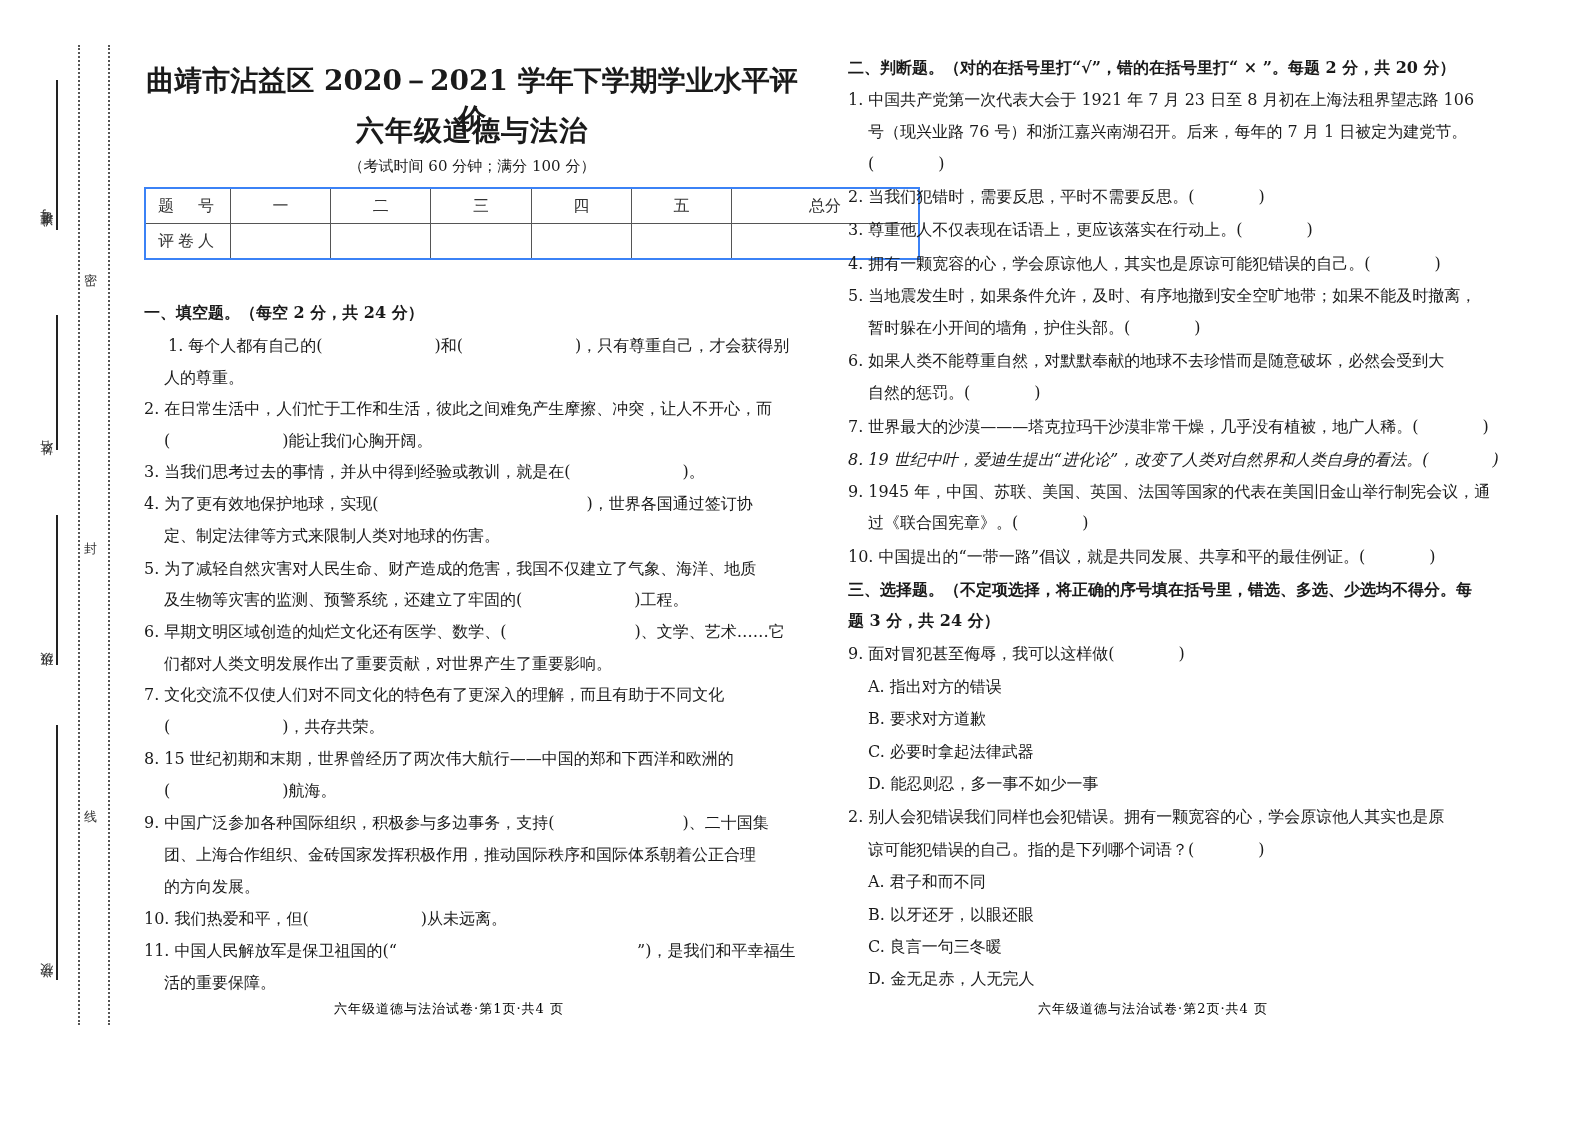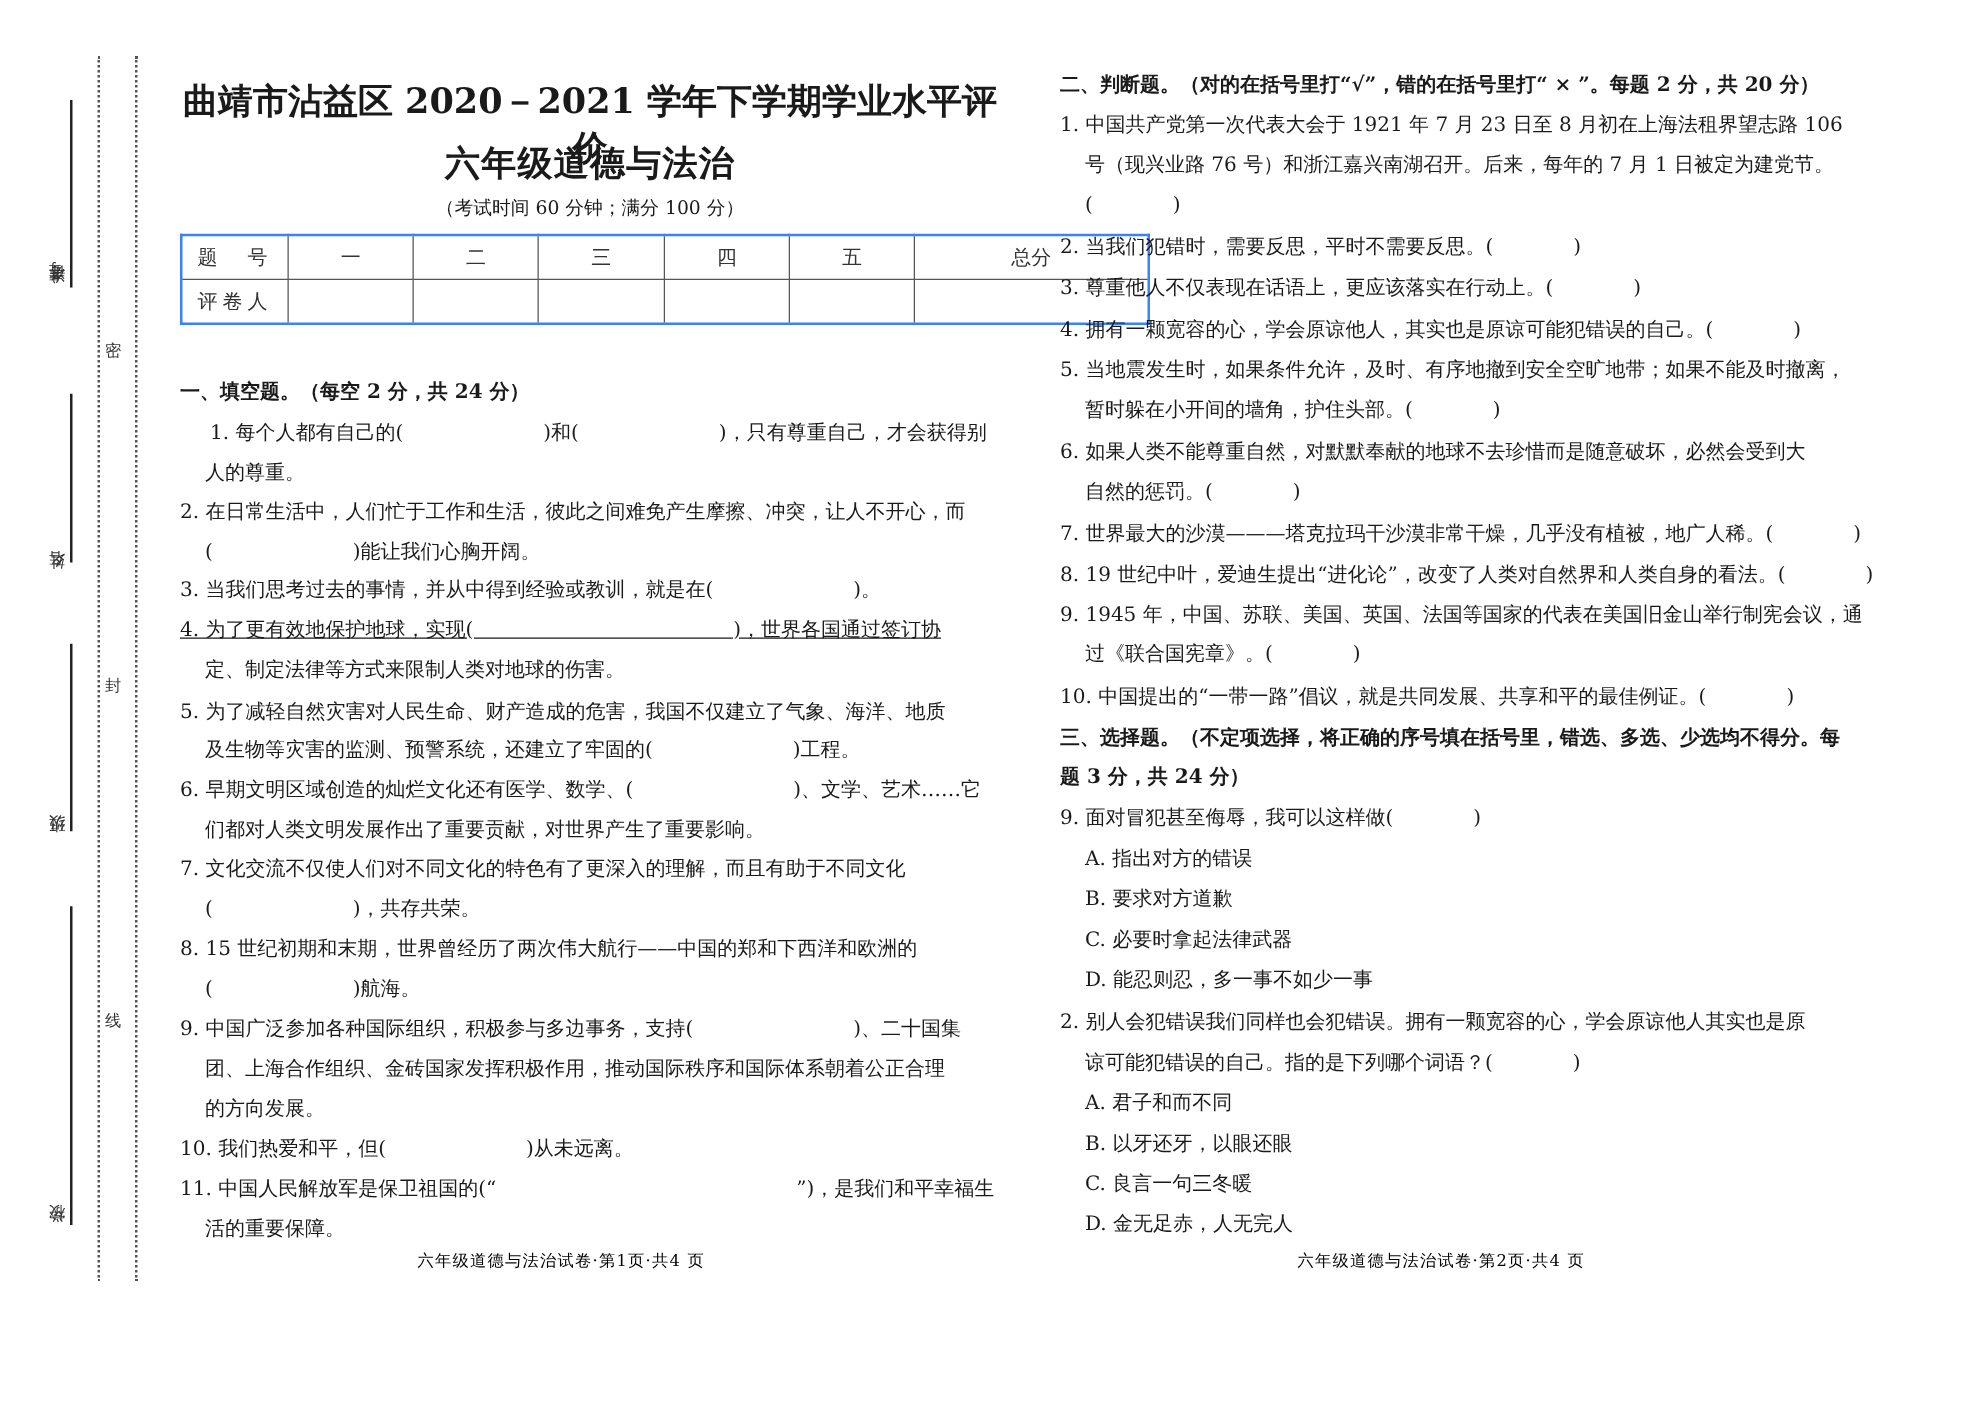--- a/index.html
+++ b/index.html
@@ -77,21 +77,21 @@
     </tr>
   </tbody>
     </table>
 
   <div class="line section" style="top:303px;">一、填空题。（每空 2 分，共 24 分）</div>
   <div class="line" style="top:336px;margin-left:24px;">1. 每个人都有自己的(　　　　　　　)和(　　　　　　　)，只有尊重自己，才会获得别</div>
   <div class="line indent" style="top:368px;">人的尊重。</div>
   <div class="line" style="top:399px;">2. 在日常生活中，人们忙于工作和生活，彼此之间难免产生摩擦、冲突，让人不开心，而</div>
   <div class="line indent" style="top:431px;">(　　　　　　　)能让我们心胸开阔。</div>
   <div class="line" style="top:462px;">3. 当我们思考过去的事情，并从中得到经验或教训，就是在(　　　　　　　)。</div>
-  <div class="line" style="top:494px;text-decoration:underline;">4. 为了更有效地保护地球，实现(　　　　　　　　　　　　　)，世界各国通过签订协</div>
+  <div class="line" style="top:494px;">4. 为了更有效地保护地球，实现(　　　　　　　　　　　　　)，世界各国通过签订协</div>
   <div class="line indent" style="top:526px;">定、制定法律等方式来限制人类对地球的伤害。</div>
   <div class="line" style="top:559px;">5. 为了减轻自然灾害对人民生命、财产造成的危害，我国不仅建立了气象、海洋、地质</div>
   <div class="line indent" style="top:590px;">及生物等灾害的监测、预警系统，还建立了牢固的(　　　　　　　)工程。</div>
   <div class="line" style="top:622px;">6. 早期文明区域创造的灿烂文化还有医学、数学、(　　　　　　　　)、文学、艺术……它</div>
   <div class="line indent" style="top:654px;">们都对人类文明发展作出了重要贡献，对世界产生了重要影响。</div>
   <div class="line" style="top:685px;">7. 文化交流不仅使人们对不同文化的特色有了更深入的理解，而且有助于不同文化</div>
   <div class="line indent" style="top:717px;">(　　　　　　　)，共存共荣。</div>
   <div class="line" style="top:749px;">8. 15 世纪初期和末期，世界曾经历了两次伟大航行——中国的郑和下西洋和欧洲的</div>
   <div class="line indent" style="top:781px;">(　　　　　　　)航海。</div>
   <div class="line" style="top:813px;">9. 中国广泛参加各种国际组织，积极参与多边事务，支持(　　　　　　　　)、二十国集</div>
@@ -110,21 +110,21 @@
   <div class="line indent" style="top:122px;">号（现兴业路 76 号）和浙江嘉兴南湖召开。后来，每年的 7 月 1 日被定为建党节。</div>
   <div class="line indent" style="top:154px;">(　　　　)</div>
   <div class="line" style="top:187px;">2. 当我们犯错时，需要反思，平时不需要反思。(　　　　)</div>
   <div class="line" style="top:220px;">3. 尊重他人不仅表现在话语上，更应该落实在行动上。(　　　　)</div>
   <div class="line" style="top:254px;">4. 拥有一颗宽容的心，学会原谅他人，其实也是原谅可能犯错误的自己。(　　　　)</div>
   <div class="line" style="top:286px;">5. 当地震发生时，如果条件允许，及时、有序地撤到安全空旷地带；如果不能及时撤离，</div>
   <div class="line indent" style="top:318px;">暂时躲在小开间的墙角，护住头部。(　　　　)</div>
   <div class="line" style="top:351px;">6. 如果人类不能尊重自然，对默默奉献的地球不去珍惜而是随意破坏，必然会受到大</div>
   <div class="line indent" style="top:383px;">自然的惩罚。(　　　　)</div>
   <div class="line" style="top:417px;">7. 世界最大的沙漠———塔克拉玛干沙漠非常干燥，几乎没有植被，地广人稀。(　　　　)</div>
-  <div class="line" style="top:450px;">8. 19 世纪中叶，爱迪生提出“进化论”，改变了人类对自然界和人类自身的看法。(　　　　)</div>
+  <div class="line" style="top:450px;font-style:italic;">8. 19 世纪中叶，爱迪生提出“进化论”，改变了人类对自然界和人类自身的看法。(　　　　)</div>
   <div class="line" style="top:482px;">9. 1945 年，中国、苏联、美国、英国、法国等国家的代表在美国旧金山举行制宪会议，通</div>
   <div class="line indent" style="top:513px;">过《联合国宪章》。(　　　　)</div>
   <div class="line" style="top:547px;">10. 中国提出的“一带一路”倡议，就是共同发展、共享和平的最佳例证。(　　　　)</div>
 
   <div class="line section" style="top:580px;">三、选择题。（不定项选择，将正确的序号填在括号里，错选、多选、少选均不得分。每</div>
   <div class="line section" style="top:611px;">题 3 分，共 24 分）</div>
   <div class="line" style="top:644px;">9. 面对冒犯甚至侮辱，我可以这样做(　　　　)</div>
   <div class="line indent" style="top:677px;">A. 指出对方的错误</div>
   <div class="line indent" style="top:709px;">B. 要求对方道歉</div>
   <div class="line indent" style="top:742px;">C. 必要时拿起法律武器</div>

